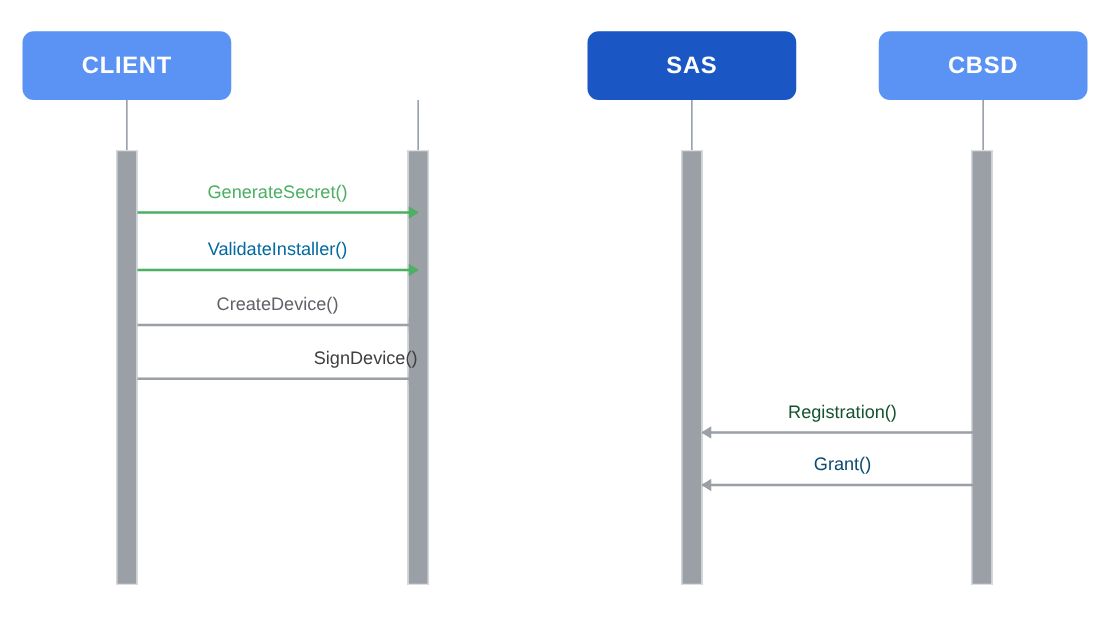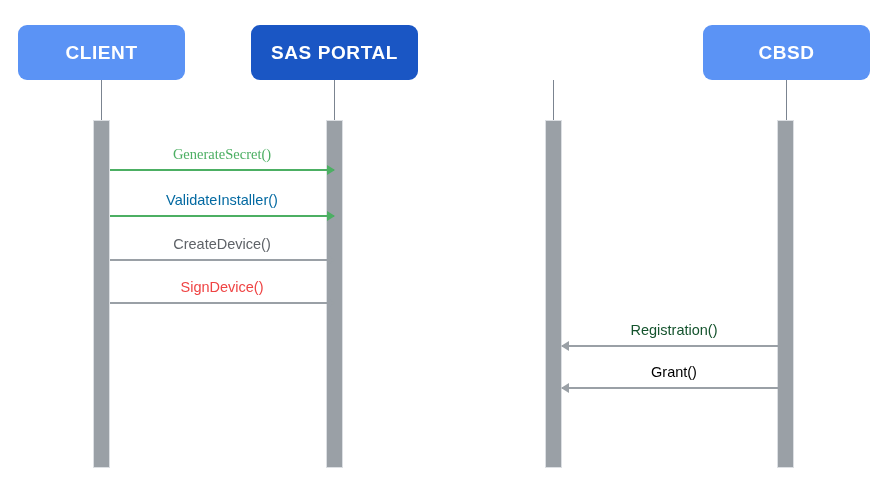--- a/index.html
+++ b/index.html
@@ -93,49 +93,49 @@
     <div class="lifeline" style="left: 334px; top: 80px; height: 40px; background: rgb(123, 132, 144);"></div>
     <div class="lifeline" style="left: 553px; top: 80px; height: 40px; background: rgb(123, 132, 144);"></div>
     <div class="lifeline" style="left: 786px; top: 80px; height: 40px; background: rgb(123, 132, 144);"></div>
     <div class="activation-bar" style="left: 93px; top: 120px; width: 17px; height: 348px; background: rgb(154, 160, 166); border-color: rgb(220, 223, 227);"></div>
     <div class="activation-bar" style="left: 326px; top: 120px; width: 17px; height: 348px; background: rgb(154, 160, 166); border-color: rgb(220, 223, 227);"></div>
     <div class="activation-bar" style="left: 545px; top: 120px; width: 17px; height: 348px; background: rgb(154, 160, 166); border-color: rgb(220, 223, 227);"></div>
     <div class="activation-bar" style="left: 777px; top: 120px; width: 17px; height: 348px; background: rgb(154, 160, 166); border-color: rgb(220, 223, 227);"></div>
     <div class="participant-box" style="left: 18px; top: 25px; width: 167px; height: 55px; background: rgb(91, 147, 245); color: rgb(255, 255, 255);">
       <span class="participant-label">CLIENT</span>
     </div>
-    <div class="participant-box" style="left: 251px; top: 25px; width: 167px; height: 55px; background: rgb(26, 86, 196); color: rgb(255, 255, 255);">
-      <span class="participant-label">SAS PORTAL</span>
+    <div class="participant-box" style="left: 470px; top: 25px; width: 167px; height: 55px; background: rgb(26, 86, 196); color: rgb(255, 255, 255);">
+      <span class="participant-label">SAS</span>
     </div>
     <div class="participant-box" style="left: 703px; top: 25px; width: 167px; height: 55px; background: rgb(91, 147, 245); color: rgb(255, 255, 255);">
       <span class="participant-label">CBSD</span>
     </div>
     <div class="message" style="left: 110px; top: 169px; width: 224px;">
       <div class="message-line" style="width: 224px; background: rgb(76, 175, 99);"></div>
       <div class="arrowhead right" style="border-left-color: rgb(76, 175, 99);"></div>
-      <div class="message-label" style="color: rgb(76, 175, 99); font-family: Liberation Serif, serif;">GenerateSecret()</div>
+      <div class="message-label" style="color: rgb(76, 175, 99);">GenerateSecret()</div>
     </div>
     <div class="message" style="left: 110px; top: 215px; width: 224px;">
       <div class="message-line" style="width: 224px; background: rgb(76, 175, 99);"></div>
       <div class="arrowhead right" style="border-left-color: rgb(76, 175, 99);"></div>
       <div class="message-label" style="color: #0369a1;">ValidateInstaller()</div>
     </div>
     <div class="message" style="left: 110px; top: 259px; width: 224px;">
       <div class="message-line" style="width: 224px; background: rgb(154, 160, 166);"></div>
       <div class="arrowhead right" style="border-left-color: rgb(154, 160, 166);"></div>
       <div class="message-label" style="color: rgb(95, 99, 104); text-align: center;">CreateDevice()</div>
     </div>
     <div class="message" style="left: 110px; top: 302px; width: 224px;">
       <div class="message-line" style="width: 224px; background: rgb(154, 160, 166);"></div>
       <div class="arrowhead right" style="border-left-color: rgb(154, 160, 166);"></div>
-      <div class="message-label" style="color: #ef4444;">SignDevice()</div>
+      <div class="message-label" style="color: #404040; text-align: right;">SignDevice()</div>
     </div>
     <div class="message" style="left: 562px; top: 345px; width: 224px;">
       <div class="message-line" style="width: 224px; background: rgb(154, 160, 166);"></div>
       <div class="arrowhead left" style="border-right-color: rgb(154, 160, 166);"></div>
       <div class="message-label" style="color: #14532d;">Registration()</div>
     </div>
     <div class="message" style="left: 562px; top: 387px; width: 224px;">
       <div class="message-line" style="width: 224px; background: rgb(154, 160, 166);"></div>
       <div class="arrowhead left" style="border-right-color: rgb(154, 160, 166);"></div>
-      <div class="message-label" style="color: #000000;">Grant()</div>
+      <div class="message-label" style="color: #0c4a6e;">Grant()</div>
     </div>
   </div>
 
 </body></html>

